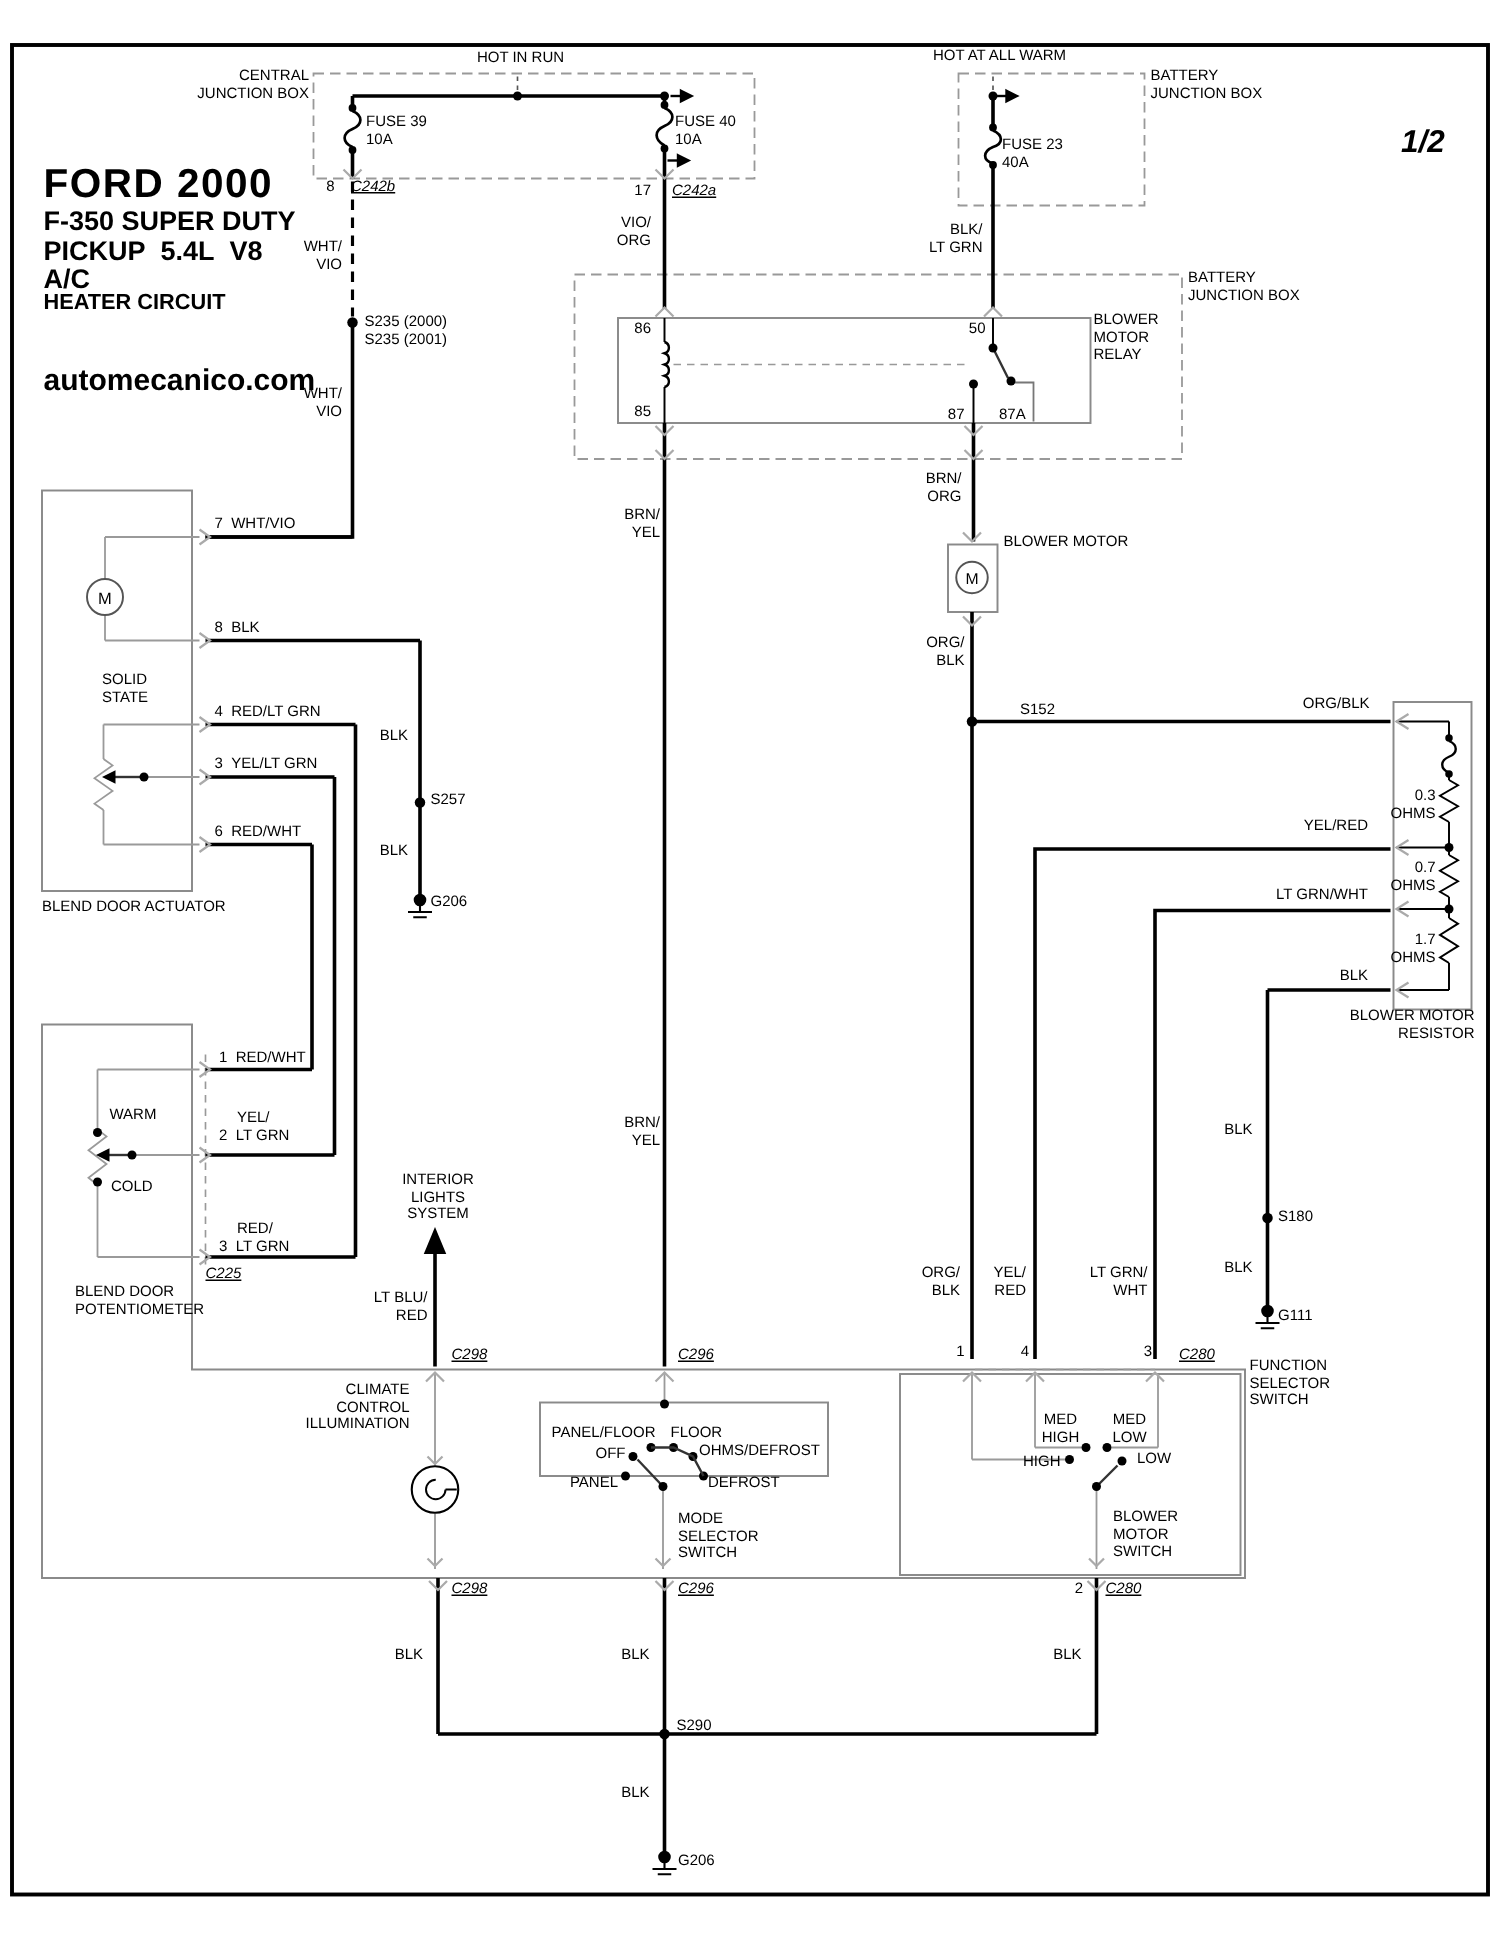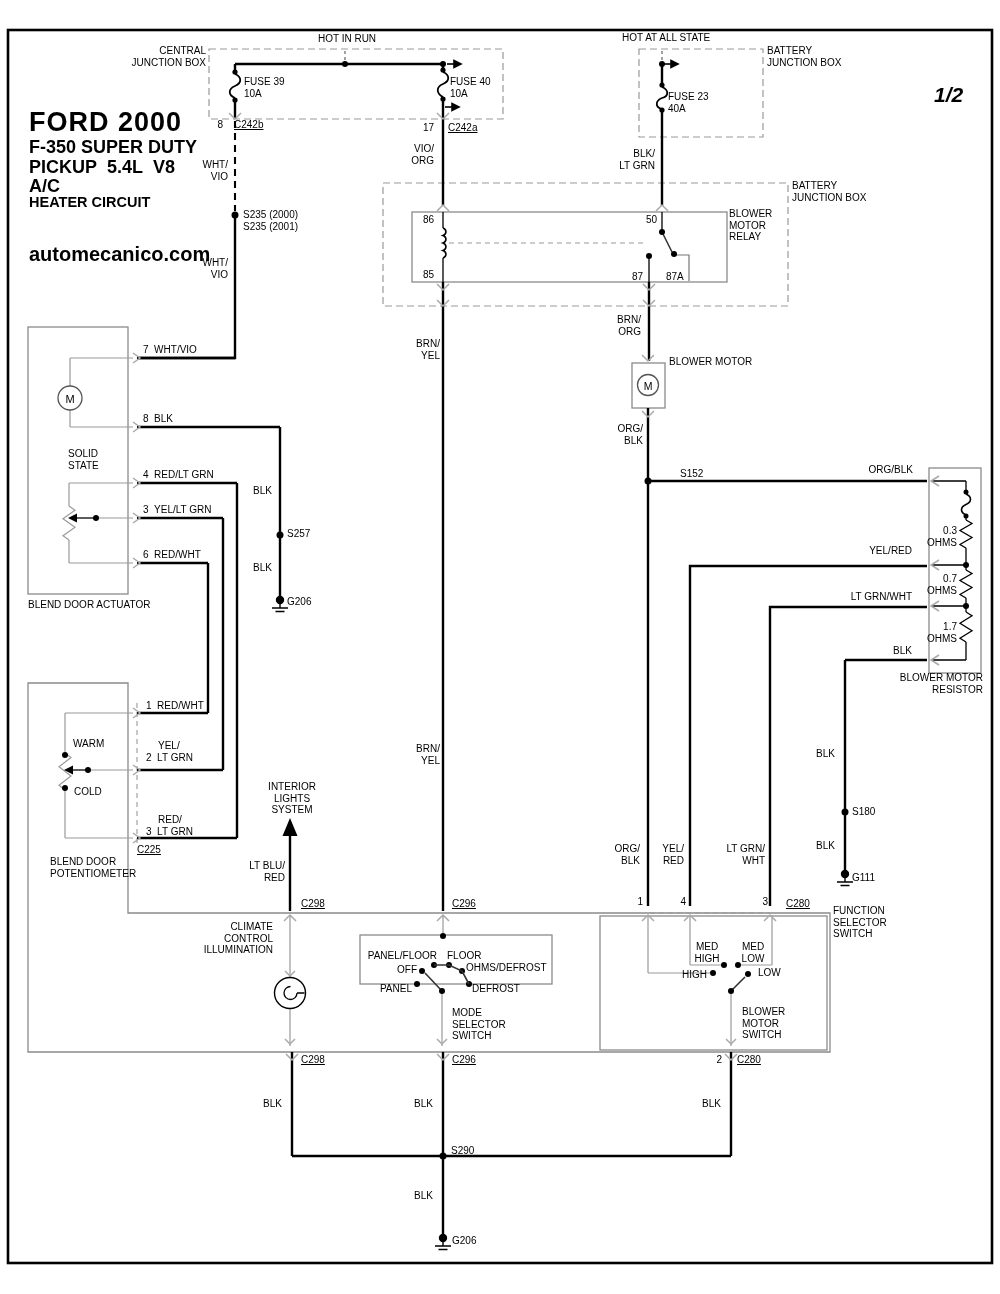--- a/index.html
+++ b/index.html
@@ -2,21 +2,21 @@
 <html><head>
 <meta charset="utf-8">
 <style>
   html,body{margin:0;padding:0;background:#fff;}
   #page{position:relative;width:1000px;height:1294px;background:#fff;overflow:hidden;
         font-family:"Liberation Sans","DejaVu Sans",sans-serif;}
   svg{position:absolute;left:0;top:0;}
   .lbl{position:absolute;font-size:10px;line-height:11.5px;color:#000;white-space:pre-line;}
   .r{text-align:right;}
   .c{transform:translateX(-50%);text-align:center;}
-  .u{text-decoration:underline;}
+  .u{text-decoration:underline;font-style:italic;}
   .b{font-weight:bold;}
   .t1{font-size:27px;line-height:28px;letter-spacing:1px;}
   .t2{font-size:18px;line-height:20px;}
   .t3{font-size:14.5px;line-height:16px;}
   .t4{font-size:20px;line-height:17px;margin-top:36px;}
   .pg{font-size:21px;font-style:italic;}
 </style>
 </head>
 <body>
 
@@ -218,21 +218,21 @@
 
 <div class="lbl t1 b" style="left:29px;top:108px">FORD 2000</div>
 <div class="lbl t2 b" style="left:29px;top:137px">F-350 SUPER DUTY</div>
 <div class="lbl t2 b" style="left:29px;top:157px">PICKUP&nbsp; 5.4L&nbsp; V8</div>
 <div class="lbl t2 b" style="left:29px;top:176px">A/C</div>
 <div class="lbl t3 b" style="left:29px;top:194px">HEATER CIRCUIT</div>
 <div class="lbl t4 b" style="left:29px;top:210px">automecanico.com</div>
 <div class="lbl pg b" style="left:934px;top:89px">1/2</div>
 
 <div class="lbl c" style="left:347px;top:33px">HOT IN RUN</div>
-<div class="lbl" style="left:622px;top:32px">HOT AT ALL STATE</div>
+<div class="lbl" style="left:622px;top:32px">HOT AT ALL WARM</div>
 <div class="lbl r" style="right:794px;top:45px">CENTRAL
 JUNCTION BOX</div>
 <div class="lbl" style="left:767px;top:45px">BATTERY
 JUNCTION BOX</div>
 <div class="lbl" style="left:792px;top:180px">BATTERY
 JUNCTION BOX</div>
 <div class="lbl" style="left:244px;top:76px">FUSE 39
 10A</div>
 <div class="lbl" style="left:450px;top:76px">FUSE 40
 10A</div>

